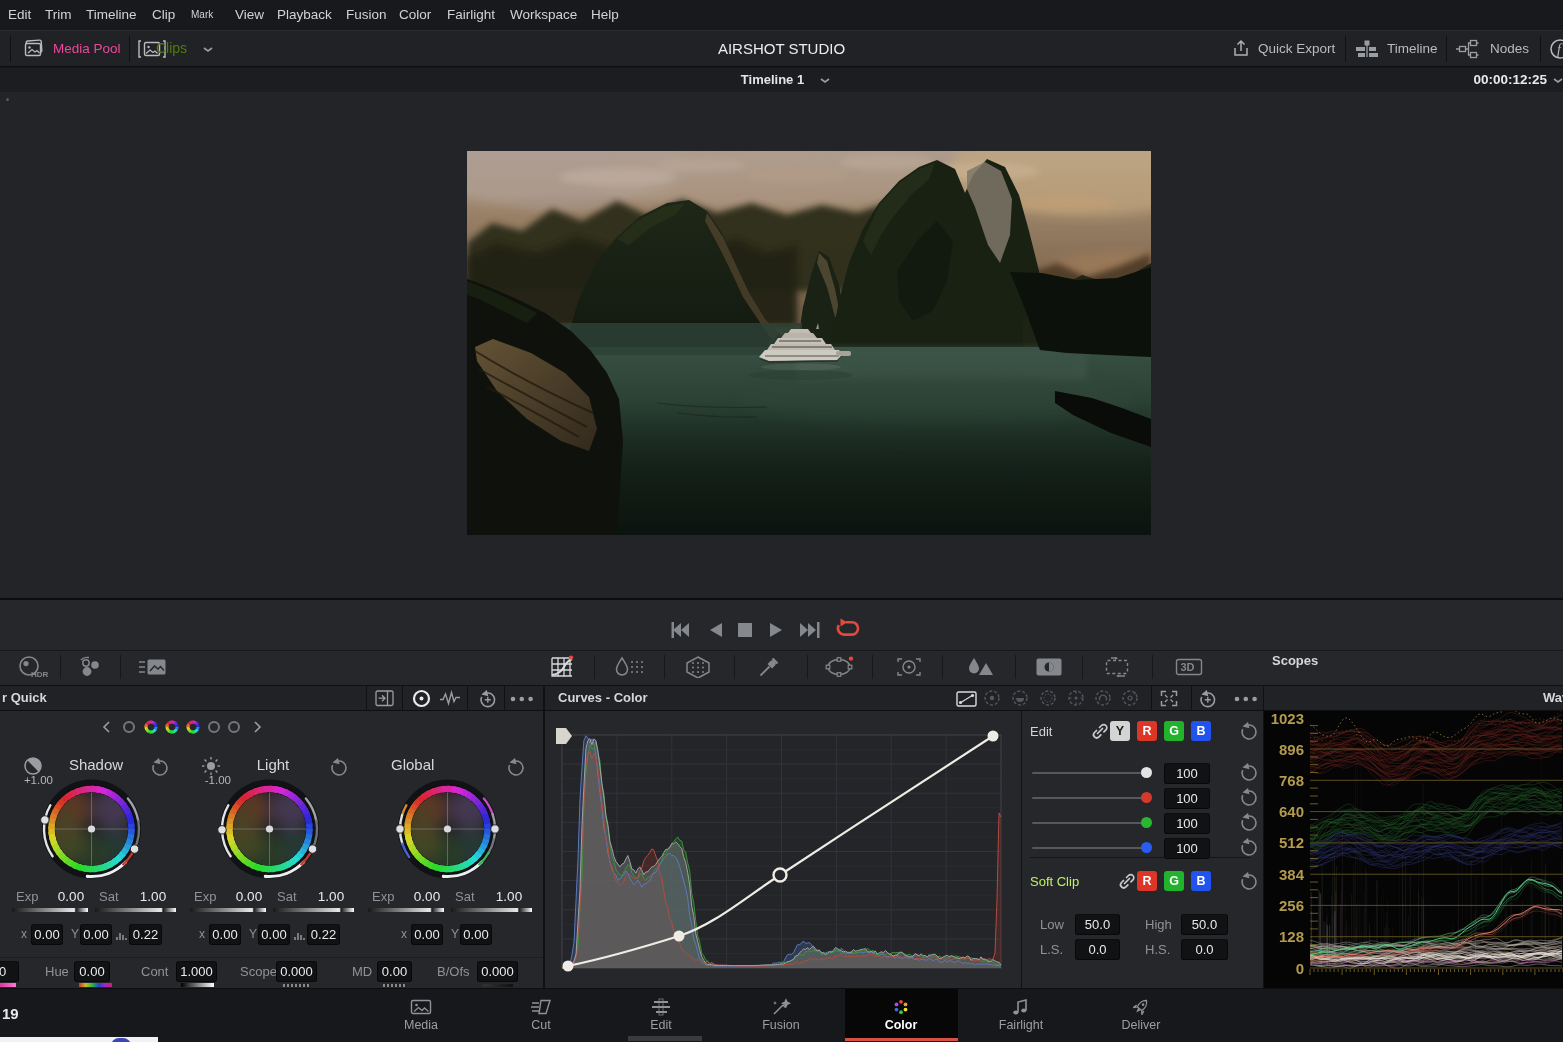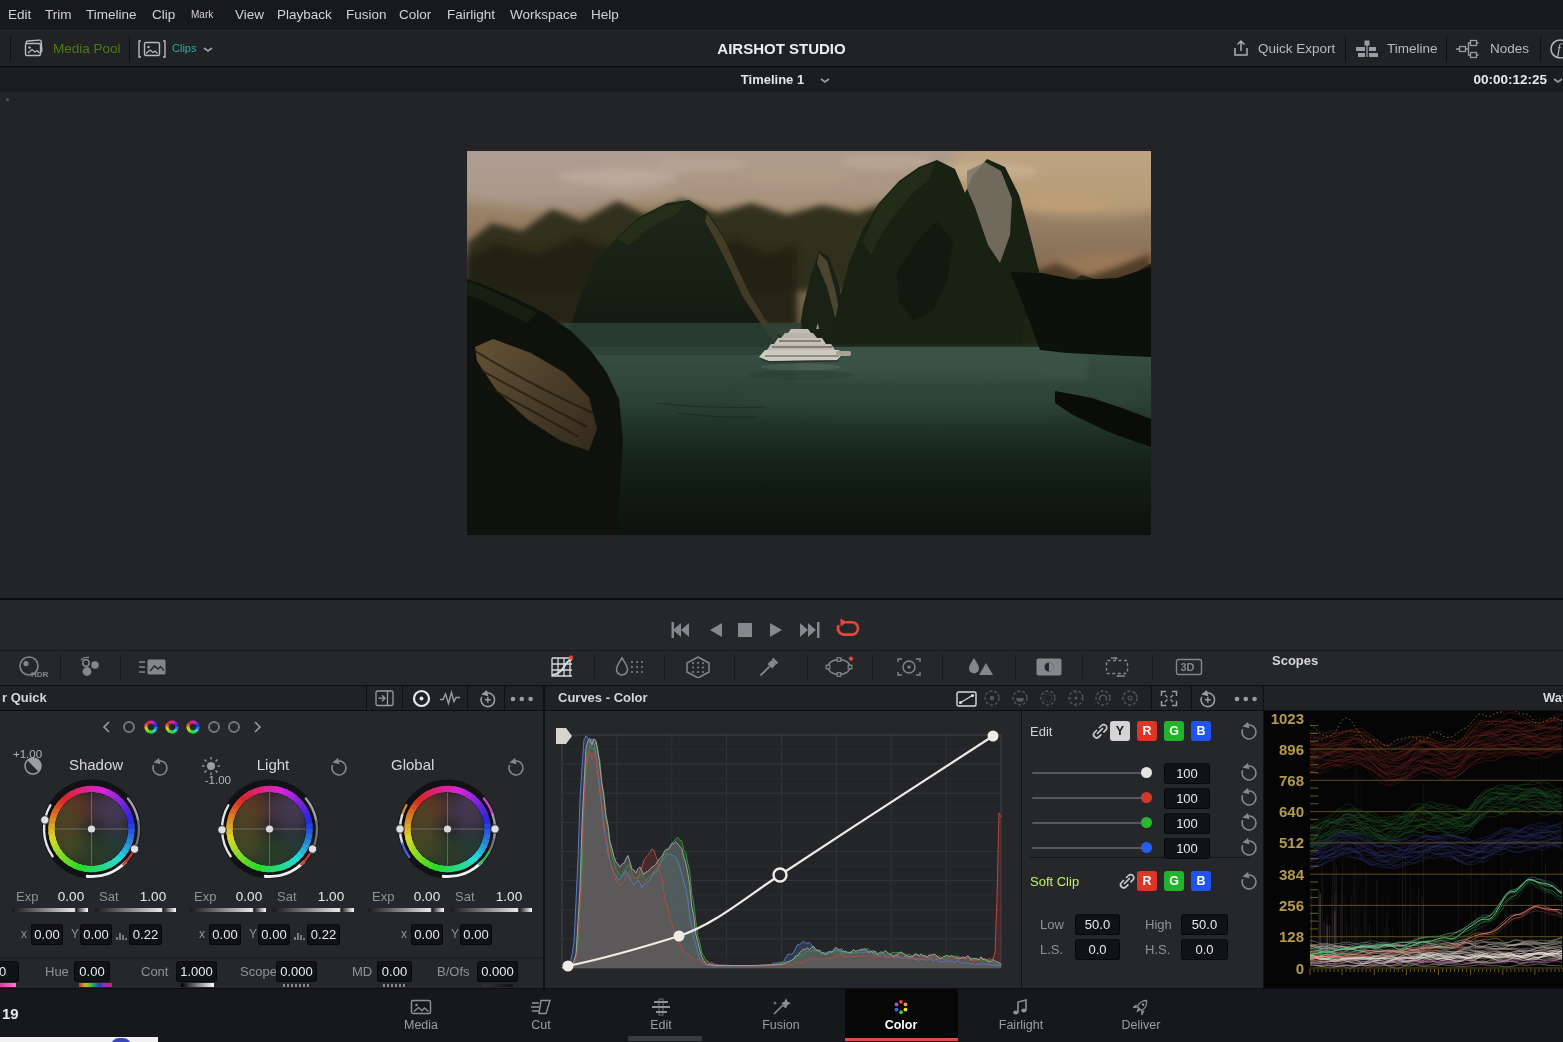--- a/index.html
+++ b/index.html
@@ -38,33 +38,33 @@
 <div class="ab" style="left:447px;top:0;height:30px;line-height:30px;color:#d2d3d5;font-size:13.5px">Fairlight</div>
 <div class="ab" style="left:510px;top:0;height:30px;line-height:30px;color:#d2d3d5;font-size:13.5px">Workspace</div>
 <div class="ab" style="left:591px;top:0;height:30px;line-height:30px;color:#d2d3d5;font-size:13.5px">Help</div>
 <div class="sep" style="left:10px;top:36px;height:26px"></div>
 <svg style="position:absolute;left:23px;top:39px" width="22" height="20">
     <rect x="3.5" y="1.5" width="15" height="12" rx="1.5" fill="none" stroke="#b9bbbd" stroke-width="1.4" transform="rotate(-4 11 7)"></rect>
     <rect x="2.5" y="4.5" width="15" height="12" rx="1.5" fill="#212226" stroke="#b9bbbd" stroke-width="1.4"></rect>
     <circle cx="6.5" cy="8.5" r="1.2" fill="#b9bbbd"></circle>
     <path d="M5,14 l4,-3.5 3,2.5 2,-1.5 2.5,2.5" fill="none" stroke="#b9bbbd" stroke-width="1.3"></path>
   </svg>
-<div class="ab" style="left:53px;top:30px;height:37px;line-height:37px;color:#4d7c0f;font-size:13.5px">Media Pool</div>
+<div class="ab" style="left:53px;top:30px;height:37px;line-height:37px;color:#ec4899;font-size:13.5px">Media Pool</div>
 <div class="sep" style="left:129px;top:36px;height:26px"></div>
 <svg style="position:absolute;left:137px;top:40px" width="30" height="18">
     <path d="M2,1 h-0 M4,1 h-2 v16 h2 M26,1 h2 v16 h-2" stroke="#b9bbbd" stroke-width="1.4" fill="none"></path>
     <rect x="7.5" y="2.5" width="15" height="13" rx="1.5" fill="none" stroke="#b9bbbd" stroke-width="1.4"></rect>
     <circle cx="11.5" cy="7" r="1.2" fill="#b9bbbd"></circle>
     <path d="M9,13.5 l4,-3.5 3,2.5 2,-1.5 2.5,2.5" fill="none" stroke="#b9bbbd" stroke-width="1.3"></path>
   </svg>
-<div class="ab" style="left:172px;top:30px;height:37px;line-height:37px;color:#14b8a6;font-size:11px">Clips</div>
+<div class="ab" style="left:156px;top:30px;height:37px;line-height:37px;color:#4d7c0f;font-size:14px">Clips</div>
 <svg style="position:absolute;left:203px;top:46px" width="10.0" height="7.0">
     <path d="M1,2 L5.0,5.0 L9.0,2" fill="none" stroke="#9a9da1" stroke-width="1.6"></path>
   </svg>
-<div class="ab" style="left:0;top:30px;width:1563px;height:37px;line-height:37px;text-align:center;color:#eceded;font-size:15px;font-weight:bold;pointer-events:none">AIRSHOT STUDIO</div>
+<div class="ab" style="left:0;top:30px;width:1563px;height:37px;line-height:37px;text-align:center;color:#eceded;font-size:15px;font-weight:normal;pointer-events:none">AIRSHOT STUDIO</div>
 <svg style="position:absolute;left:1231px;top:39px" width="20" height="20">
     <path d="M4,9 v7 h12 v-7" fill="none" stroke="#aeb0b3" stroke-width="1.5"></path>
     <path d="M10,12 V2.5 M6.5,5.5 L10,2 l3.5,3.5" fill="none" stroke="#aeb0b3" stroke-width="1.5"></path>
   </svg>
 <div class="ab" style="left:1258px;top:30px;height:37px;line-height:37px;color:#b9bbbd;font-size:13.5px">Quick Export</div>
 <div class="sep" style="left:1345px;top:36px;height:26px"></div>
 <svg style="position:absolute;left:1355px;top:39px" width="24" height="20">
     <path d="M12,2 v16" stroke="#9a9da1" stroke-width="1.3"></path>
     <rect x="9.5" y="1.5" width="5" height="5" fill="#9a9da1"></rect>
     <rect x="1" y="8" width="9" height="4" fill="#9a9da1"></rect>
@@ -665,21 +665,21 @@
 <div class="ab" style="left:213px;top:756px;width:120px;text-align:center;color:#d6d7d9;font-size:15px">Light</div>
 <svg style="position:absolute;left:329px;top:758px" width="20" height="20">
     <path d="M3.66,7.04 A7,7 0 1 0 7.84,3.34" fill="none" stroke="#85888c" stroke-width="1.6"></path>
     <path d="M9.04,-0.06 L3.44,4.44 L10.44,6.14 Z" fill="#85888c"></path>
   </svg>
 <div class="ab" style="left:391px;top:756px;width:120px;text-align:left;color:#d6d7d9;font-size:15px">Global</div>
 <svg style="position:absolute;left:506px;top:758px" width="20" height="20">
     <path d="M3.66,7.04 A7,7 0 1 0 7.84,3.34" fill="none" stroke="#85888c" stroke-width="1.6"></path>
     <path d="M9.04,-0.06 L3.44,4.44 L10.44,6.14 Z" fill="#85888c"></path>
   </svg>
-<div class="ab" style="left:13px;top:748px;width:40px;text-align:left;color:#b4b6b9;font-size:11.5px">+1.00</div>
+<div class="ab" style="left:13px;top:774px;width:40px;text-align:right;color:#b4b6b9;font-size:11.5px">+1.00</div>
 <div class="ab" style="left:191px;top:774px;width:40px;text-align:right;color:#b4b6b9;font-size:11.5px">-1.00</div>
 <div class="lbl" style="left:16px;top:886px">Exp</div>
 <div class="ab" style="left:48px;top:886px;width:46px;text-align:center;color:#e9eaeb;font-size:13.5px;line-height:21px">0.00</div>
 <div class="lbl" style="left:99px;top:886px">Sat</div>
 <div class="ab" style="left:130px;top:886px;width:46px;text-align:center;color:#e9eaeb;font-size:13.5px;line-height:21px">1.00</div>
 <div class="ab" style="left:12px;top:908px;width:76px;height:3.5px;background:linear-gradient(90deg,#191919,#e8e8e8 82%,#191919 84%,#fff)"></div>
 <div class="ab" style="left:95px;top:908px;width:81px;height:3.5px;background:linear-gradient(90deg,#191919,#e8e8e8 82%,#191919 84%,#fff)"></div>
 <div class="lbl" style="left:21px;top:924px;font-size:12px">x</div>
 <div class="val" style="left:31px;top:924px;width:32px">0.00</div>
 <div class="lbl" style="left:71px;top:924px;font-size:12px">Y</div>

